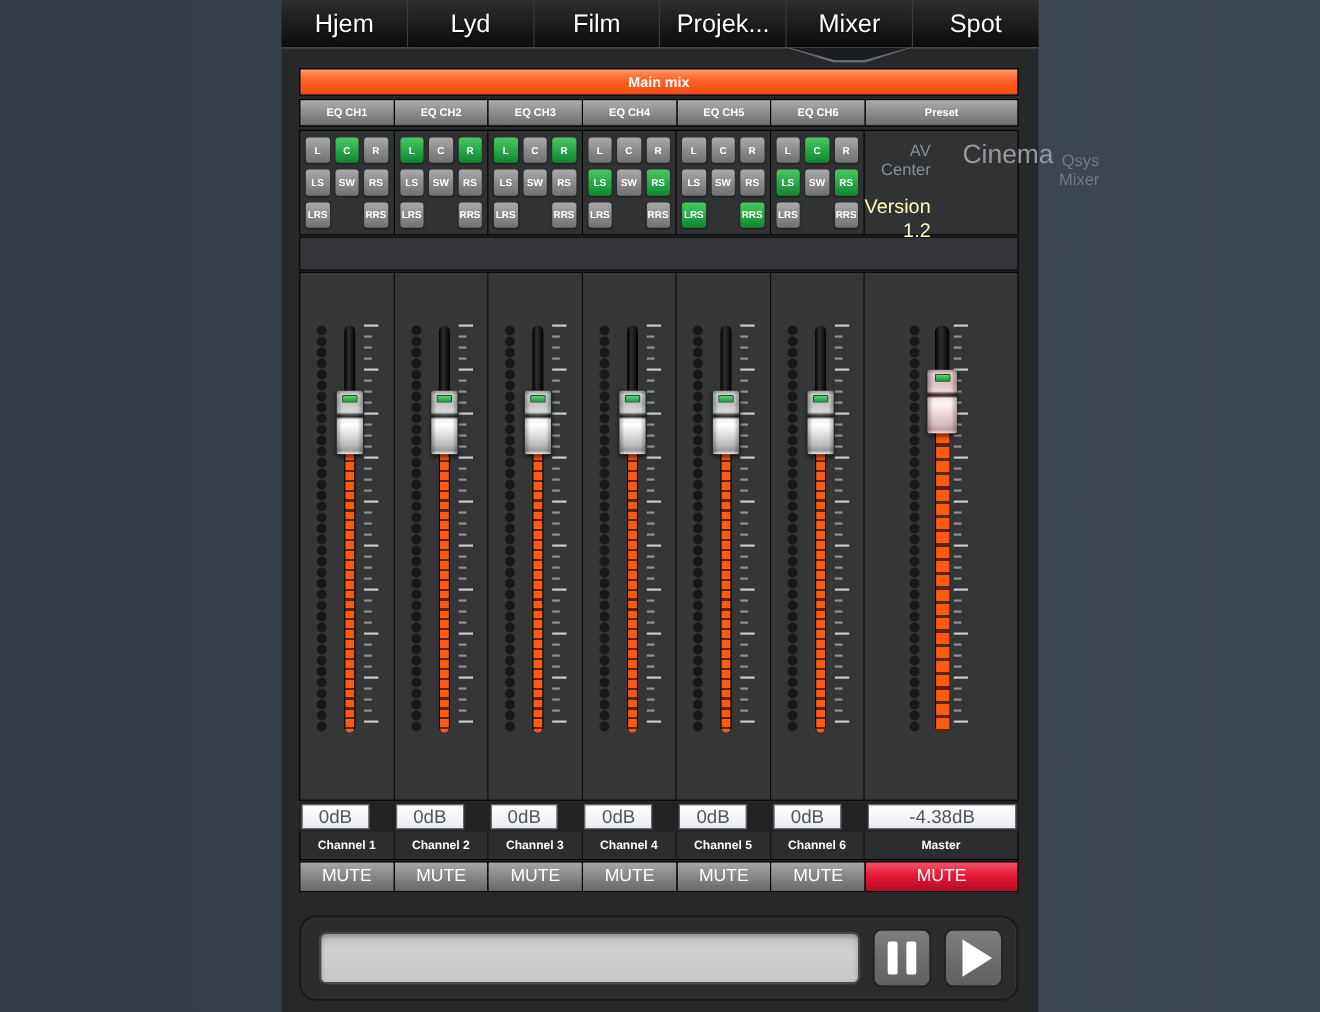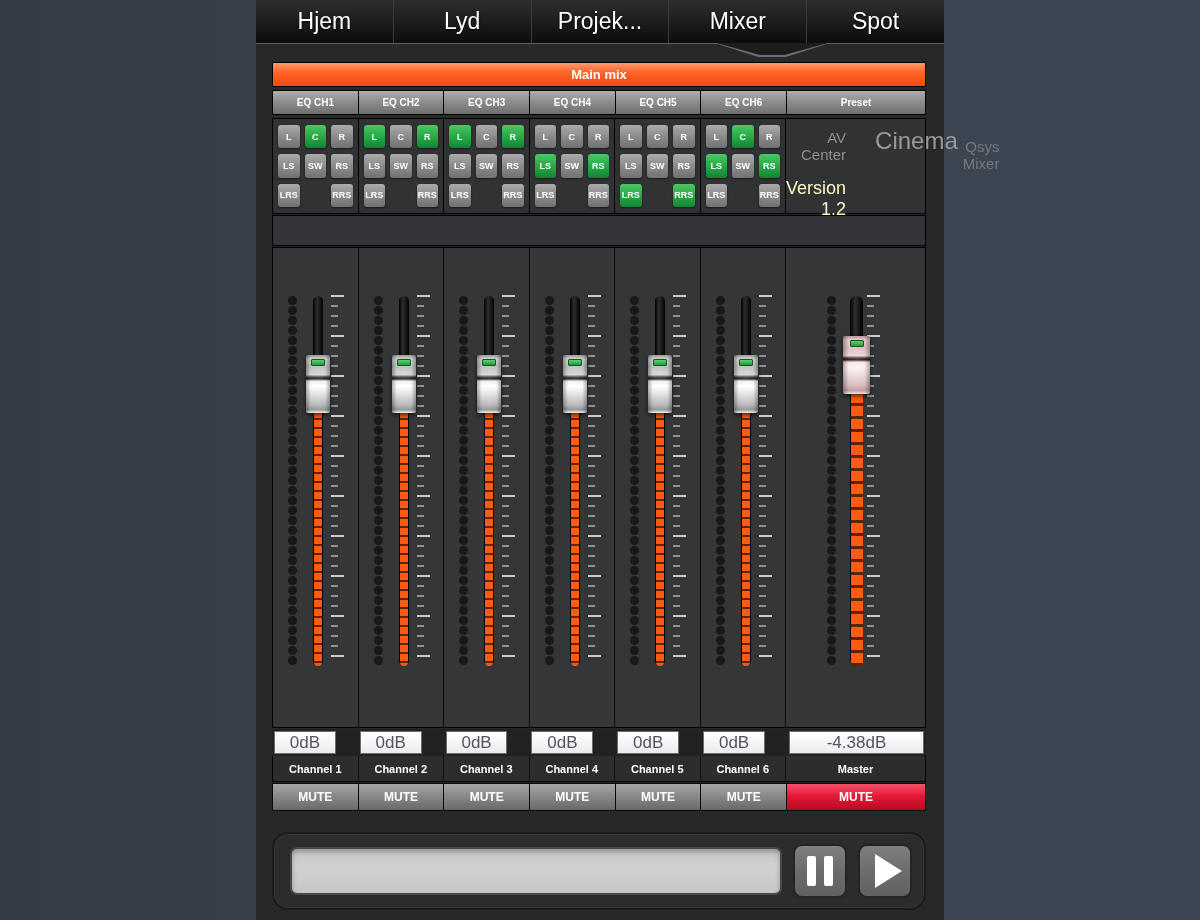--- a/index.html
+++ b/index.html
@@ -98,21 +98,21 @@
     display:flex; align-items:center; justify-content:center; }
 
   .label-row { display:flex; height:26px; background:#2b2d2f; border:1px solid #000; border-top:none; }
   .label-cell { flex:1; border-right:1px solid #131313; color:#fff; font-size:11px; font-weight:bold;
     display:flex; align-items:center; justify-content:center; }
   .label-cell.master { flex:none; width:139px; border-right:none; }
 
   .mute-row { display:flex; height:28px; margin-top:1px; }
   .mute-btn { flex:1; border:1px solid #0a0a0a; margin-right:-1px; cursor:pointer;
     background:linear-gradient(180deg,#a6a6a6 0%,#8a8a8a 45%,#686868 100%);
-    color:#fff; font-weight:bold; font-size:12px;
+    color:#fff; font-weight:normal; font-size:16px;
     display:flex; align-items:center; justify-content:center; }
   .mute-btn.master { flex:none; width:140px; margin-right:0; }
   .mute-btn.muted { background:linear-gradient(180deg,#f2536b 0%,#e51937 45%,#b40c22 100%); }
 
   
   .transport { margin-top:21px; height:78px; background:#2b2c2e;
     border:2px solid #1a1b1c; border-radius:16px; box-shadow:inset 0 0 0 1px #343537;
     display:flex; align-items:center; gap:11px; padding:0 12px 0 16px; }
   .progress { flex:1; height:48px; border-radius:7px; border:2px solid #46484a; cursor:pointer;
     background:linear-gradient(180deg,#c2c4c5 0%,#cfd1d2 40%,#c5c7c8 100%);
@@ -127,20 +127,21 @@
   .play-icon { width:0; height:0; margin-left:7px;
     border-left:27px solid #fff; border-top:17px solid transparent; border-bottom:17px solid transparent; }
 </style>
 </head>
 <body>
 
 <div class="app">
   <div class="tabbar">
       <div class="tab">Hjem</div>
       <div class="tab">Lyd</div>
+      <div class="tab">Film</div>
       <div class="tab">Projek...</div>
       <div class="tab active">Mixer</div>
       <div class="notch" style="left: 458.667px;"></div>
       <div class="tab">Spot</div>
     </div>
   <div class="content">
     <div class="mainmix">Main mix</div>
     <div class="eq-row">
         <div class="eq-cell">EQ CH1</div>
         <div class="eq-cell">EQ CH2</div>

